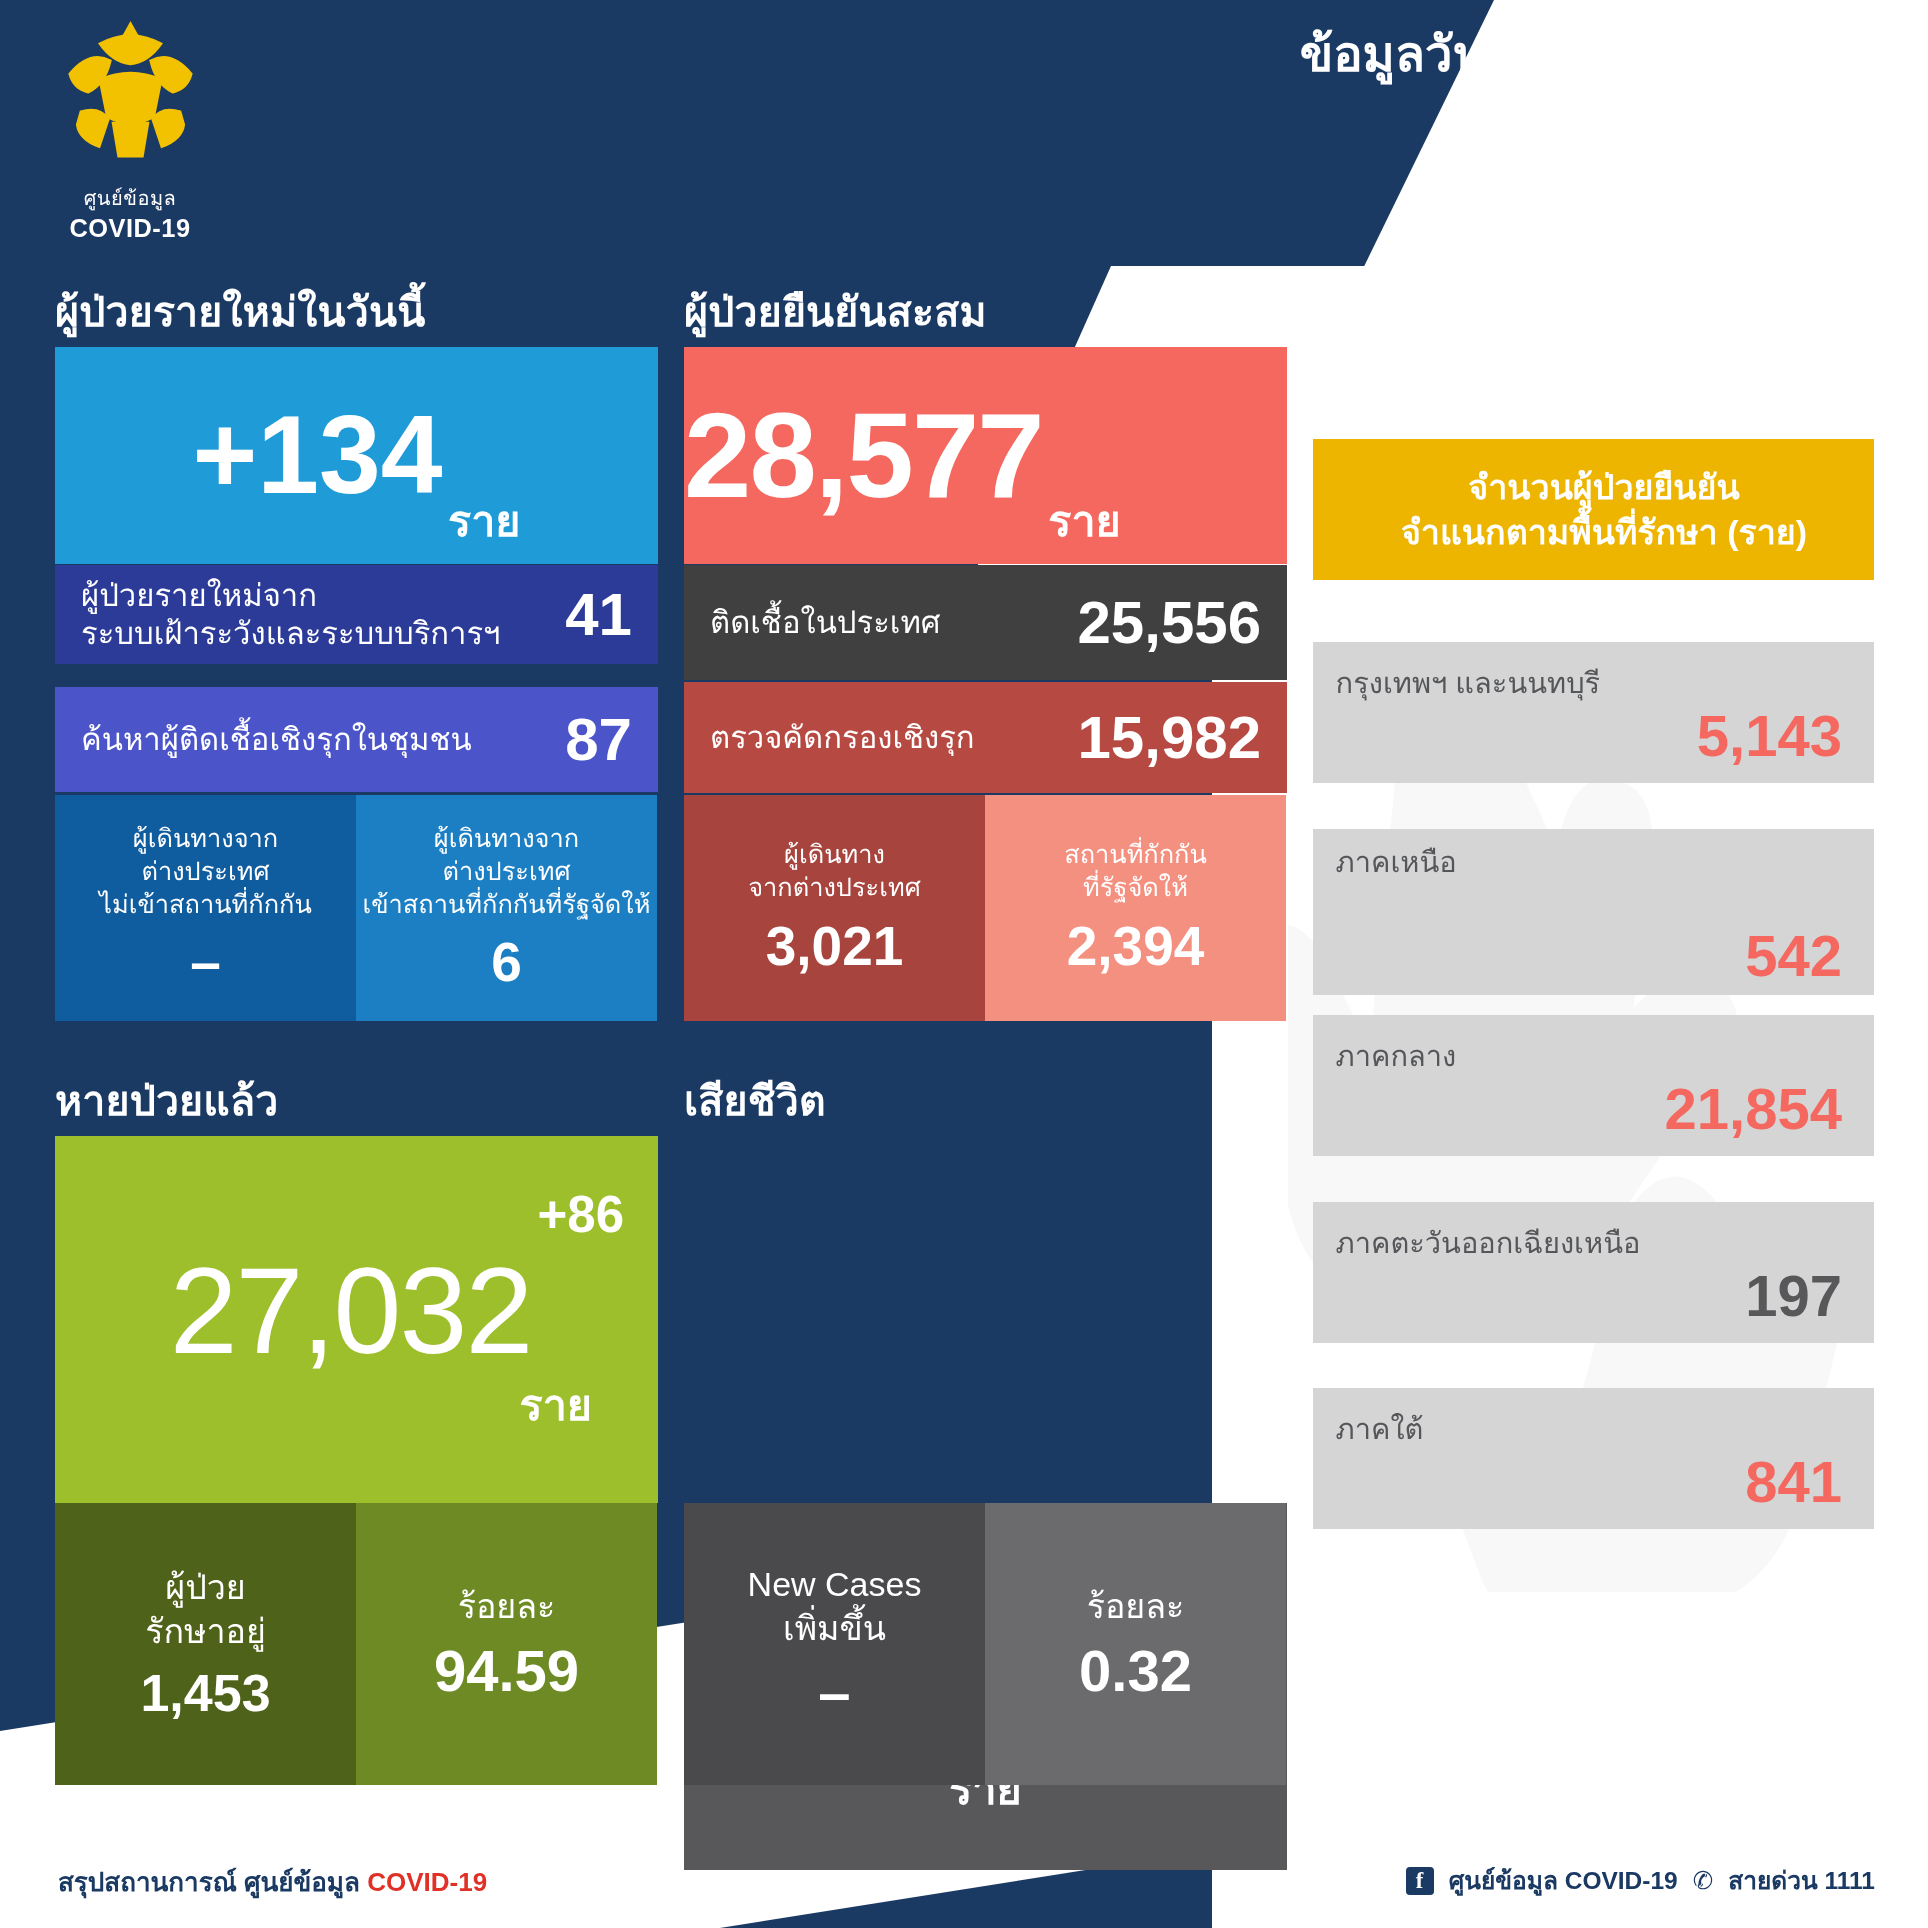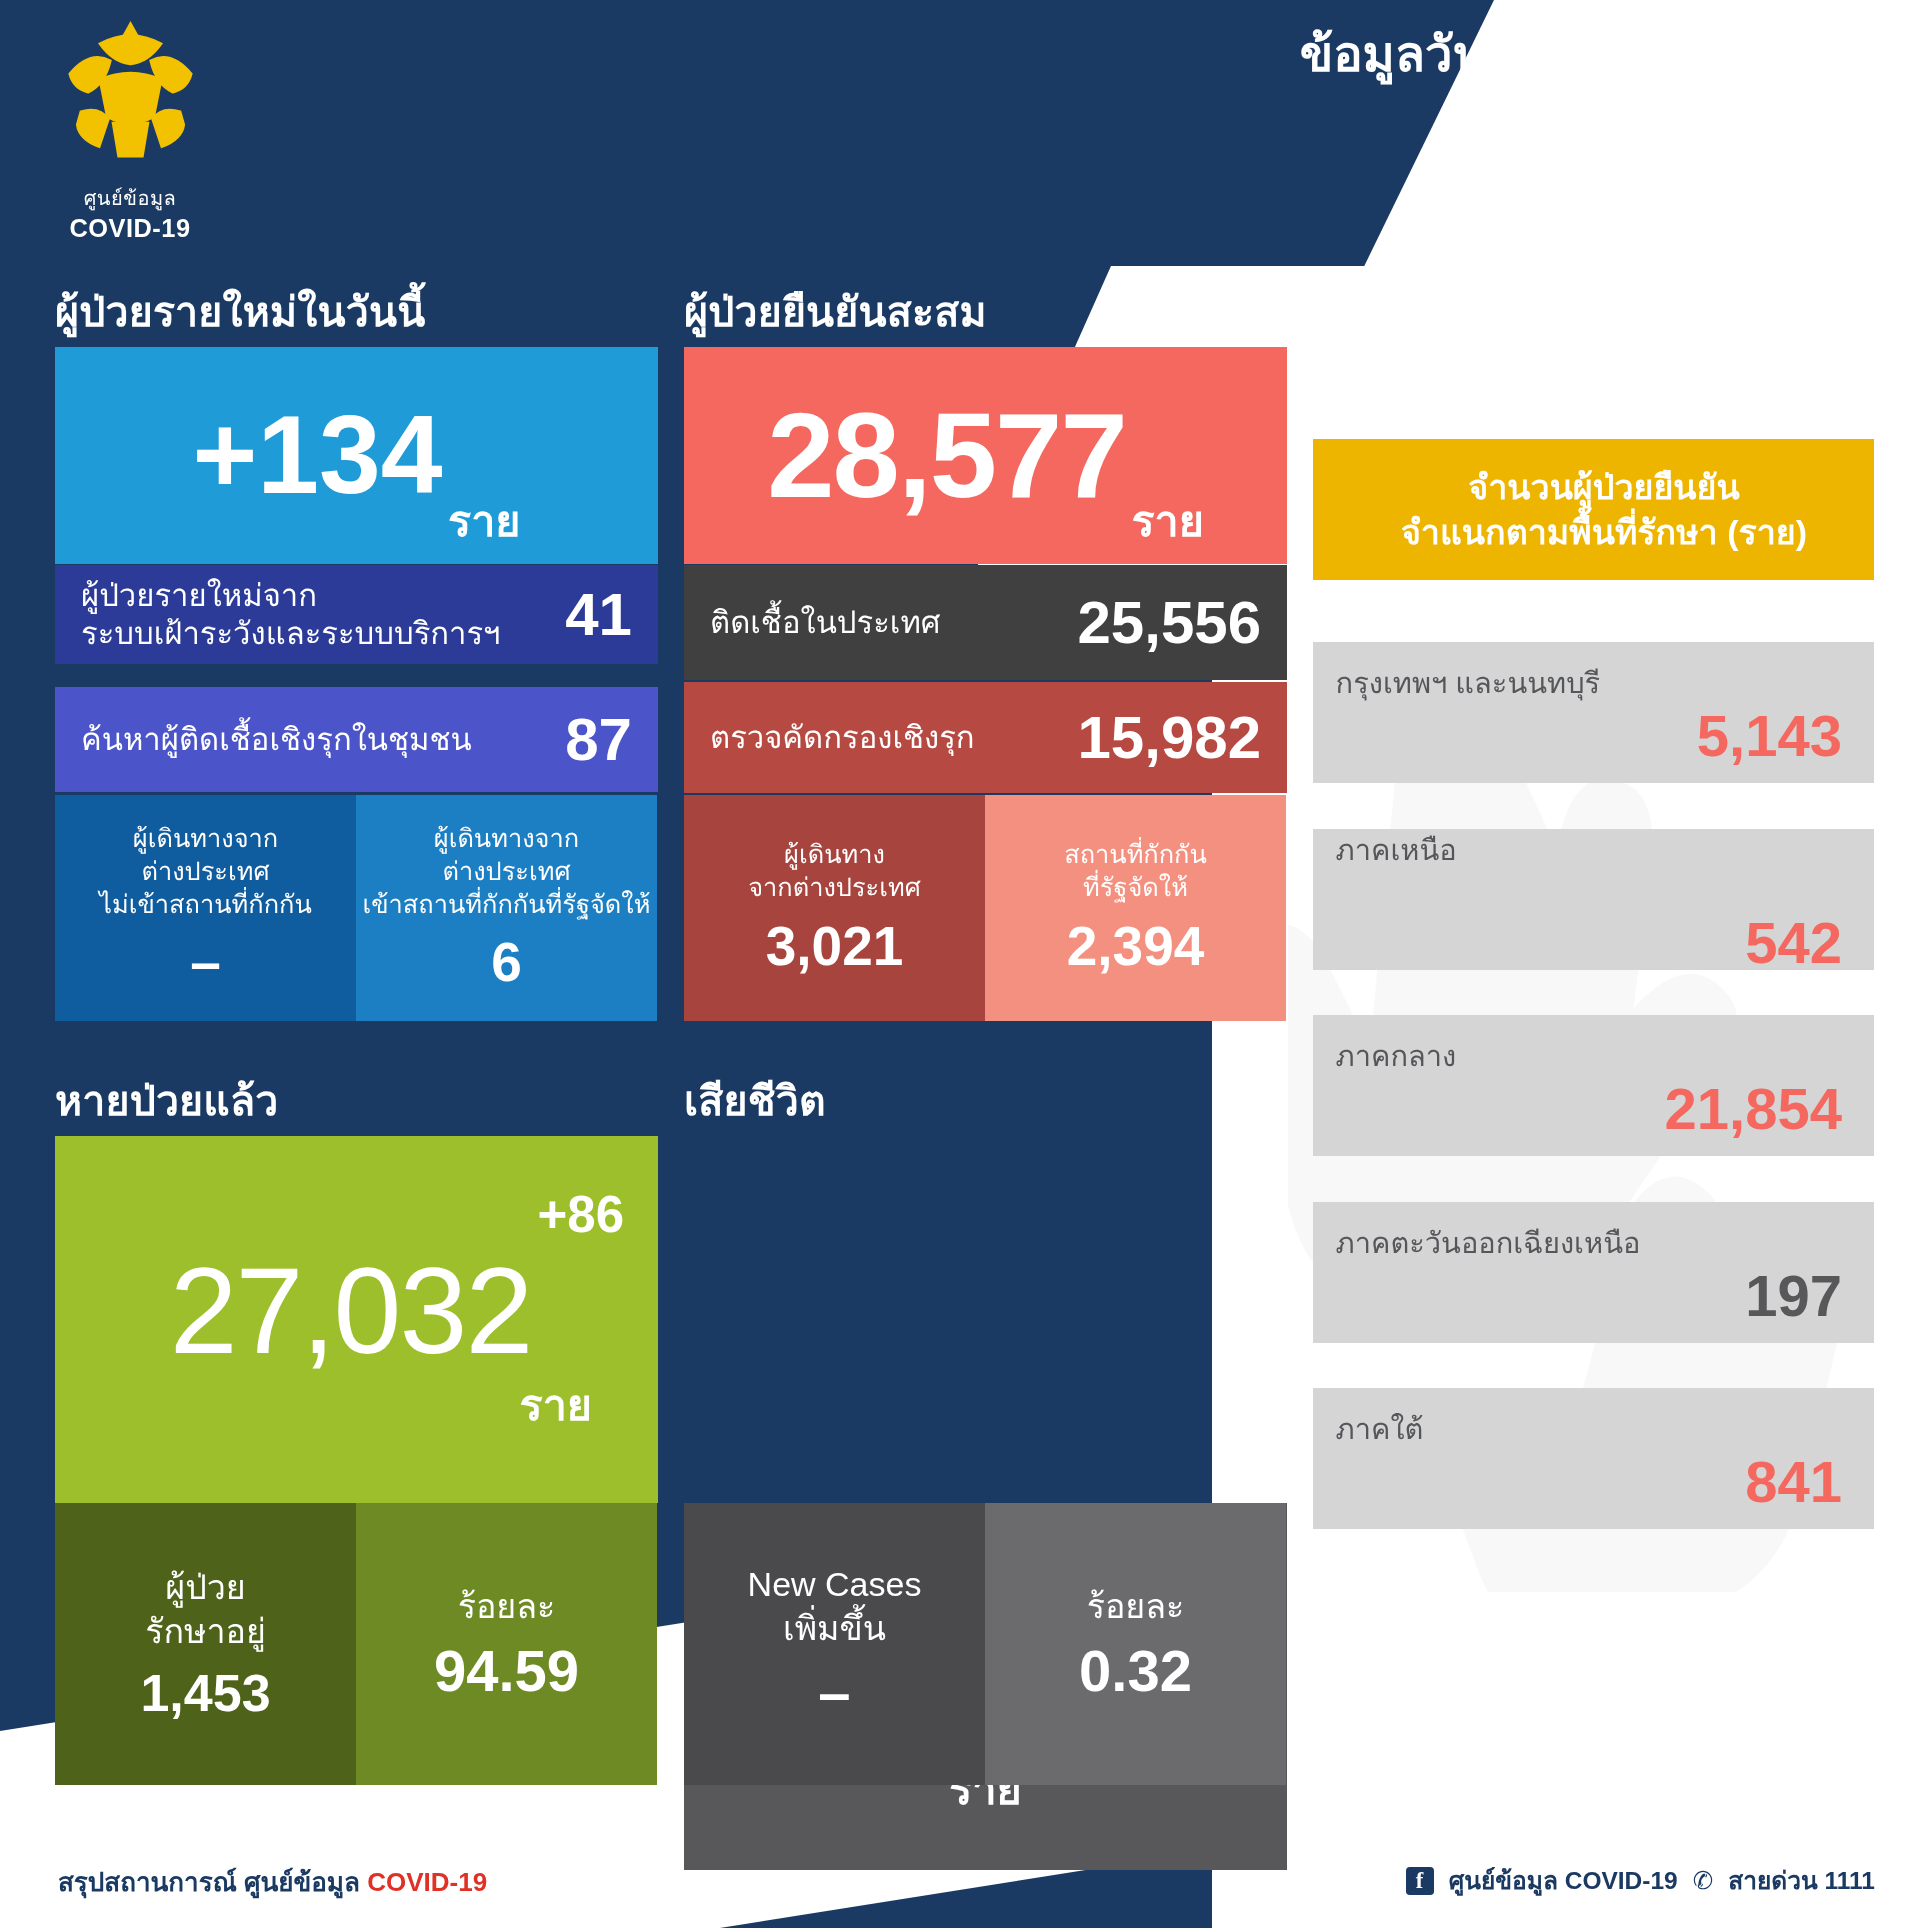--- a/index.html
+++ b/index.html
@@ -114,21 +114,21 @@
   .row-val { font-size: 60px; font-weight: bold; }
 
   .mini { display: flex; flex-direction: column; align-items: center; justify-content: center;
     color: #ffffff; text-align: center; padding: 9.4px 5.6px; }
   .mini-label { font-size: 25.4px; line-height: 1.3; }
   .mini-val { font-size: 55px; font-weight: bold; margin-top: 9.4px; }
 
   
   .conf-top {
     background: #f4685f; color: #ffffff;
-    display: flex; align-items: center; justify-content: center;
+    display: flex; align-items: center; 
   }
   .conf-num { font-size: 121px; font-weight: bold; line-height: 1; letter-spacing: -1.9px; }
 
   
   .rec-top {
     background: #9dbf2b; color: #ffffff; position: relative;
   }
   .rec-plus { position: absolute; right: 34px; top: 49px; font-size: 51px; font-weight: bold; }
   .rec-num { position: absolute; left: 0; right: 12px; top: 105px; text-align: center;
     font-size: 122px; font-weight: normal; letter-spacing: -1.9px; }
@@ -332,21 +332,21 @@
   <div class="region-title" style="left:1313px; top:439px; width:561px; height:141px;">
     <div>จำนวนผู้ป่วยยืนยัน</div>
     <div>จำแนกตามพื้นที่รักษา (ราย)</div>
   </div>
 
   <div class="region-row" style="left:1313px; top:642px; width:561px; height:141px;">
     <div class="region-name">กรุงเทพฯ และนนทบุรี</div>
     <div class="region-val" style="color:#f4685f;">5,143</div>
   </div>
 
-  <div class="region-row" style="left:1313px; top:829px; width:561px; height:141px;gap:40px;">
+  <div class="region-row" style="left:1313px; top:829px; width:561px; height:166px;gap:40px;">
     <div class="region-name">ภาคเหนือ</div>
     <div class="region-val" style="color:#f4685f;">542</div>
   </div>
 
   <div class="region-row" style="left:1313px; top:1015px; width:561px; height:141px;">
     <div class="region-name">ภาคกลาง</div>
     <div class="region-val" style="color:#f4685f;">21,854</div>
   </div>
 
   <div class="region-row" style="left:1313px; top:1202px; width:561px; height:141px;">

